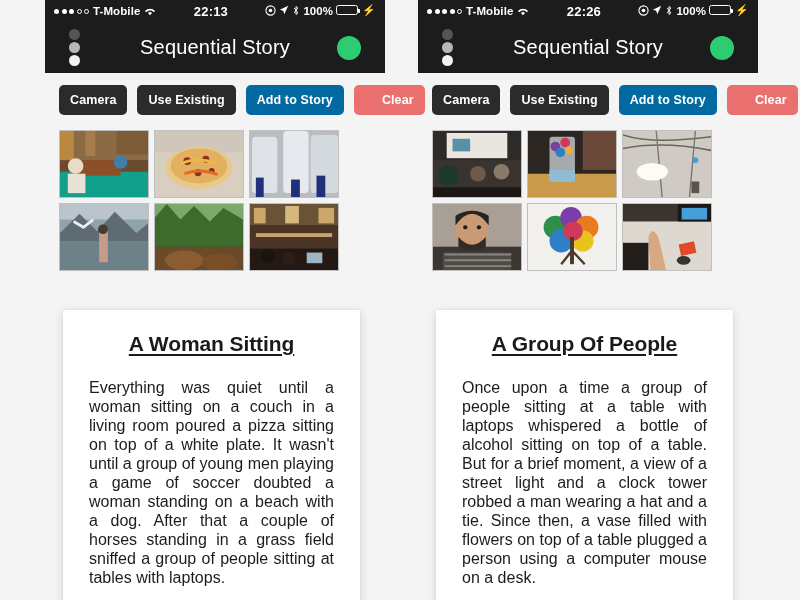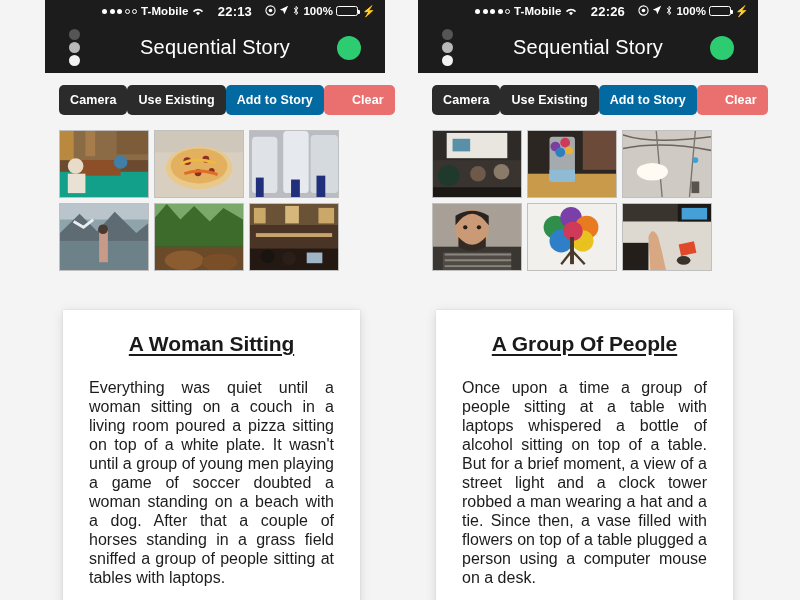--- a/index.html
+++ b/index.html
@@ -16,25 +16,25 @@
   .phone { position: absolute; top: 0; width: 340px; height: 600px; }
   .phone.left  { left: 45px; }
   .phone.right { left: 418px; }
 
   
   .header { background: #1c1c1c; width: 340px; padding: 0; }
 
   .statusbar {
     height: 22px; display: flex; align-items: center;
     padding: 0 9px; color: #ffffff;
-    font-size: 11.5px; font-weight: bold; letter-spacing: .1px; margin-left: 48px;
+    font-size: 11.5px; font-weight: bold; letter-spacing: .1px;
   }
   .sb-left  { display: flex; align-items: center; gap: 4px; flex: 0 0 auto; }
   .sb-mid   { flex: 1; text-align: center; font-size: 13px; letter-spacing: .2px; }
-  .sb-right { display: flex; align-items: center; gap: 3px; flex: 0 0 auto; }
+  .sb-right { display: flex; gap: 3px; flex: 0 0 auto; }
 
   .dots { display: flex; gap: 2.5px; align-items: center; }
   .dots i { width: 5px; height: 5px; border-radius: 50%; display: block;
             background: #ffffff; }
   .dots i.hollow { background: transparent; border: 1px solid #ffffff; width: 5px; height: 5px; }
 
   .carrier { font-size: 11.5px; font-weight: bold; }
   .wifi { display: inline-block; width: 12px; height: 10px; position: relative; }
   .pct { font-size: 11.5px; font-weight: bold; }
 
@@ -57,21 +57,21 @@
     position: absolute; left: 0; right: 0; text-align: center;
     color: #ffffff; font-size: 20px; font-weight: 400; letter-spacing: .2px;
     pointer-events: none;
   }
   .green-dot {
     margin-left: auto; width: 24px; height: 24px; border-radius: 50%;
     background: #2ecc71; position: relative; z-index: 2;
   }
 
   
-  .btnrow { display: flex; align-items: center; gap: 0; padding: 12px 14px 10px 14px; }
+  .btnrow { display: flex; align-items: center; gap: 10px; padding: 12px 14px 10px 14px; }
   .btn {
     border: none; border-radius: 5px; color: #ffffff;
     font-family: "Liberation Sans", sans-serif;
     font-size: 12.5px; font-weight: bold; letter-spacing: .1px;
     padding: 8px 11px; cursor: pointer; white-space: nowrap;
   }
   .btn.dark     { background: #2b2b2b; }
   .btn.disabled { background: #0369a1; cursor: default; }
   .btn.danger   { background: #ea6f6f; padding-left: 28px; }
 

